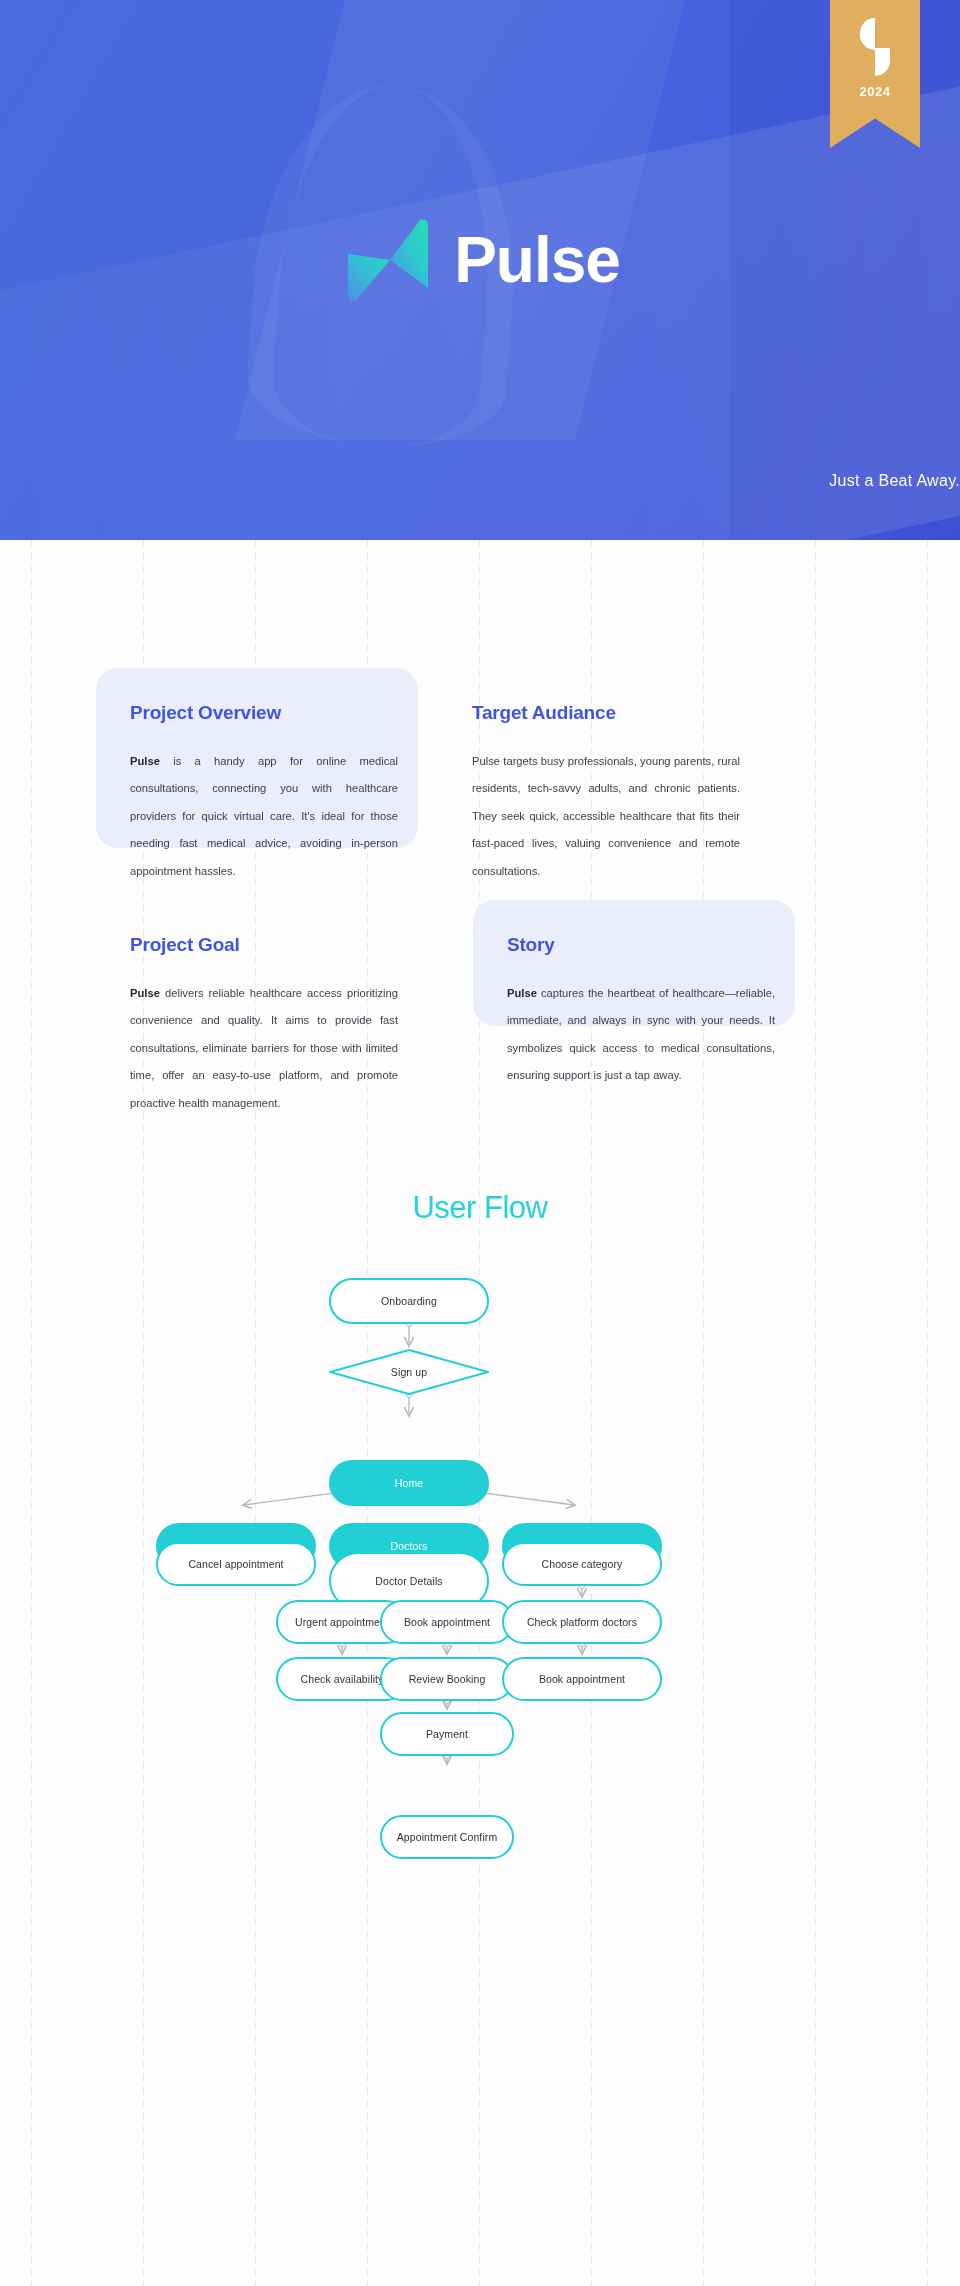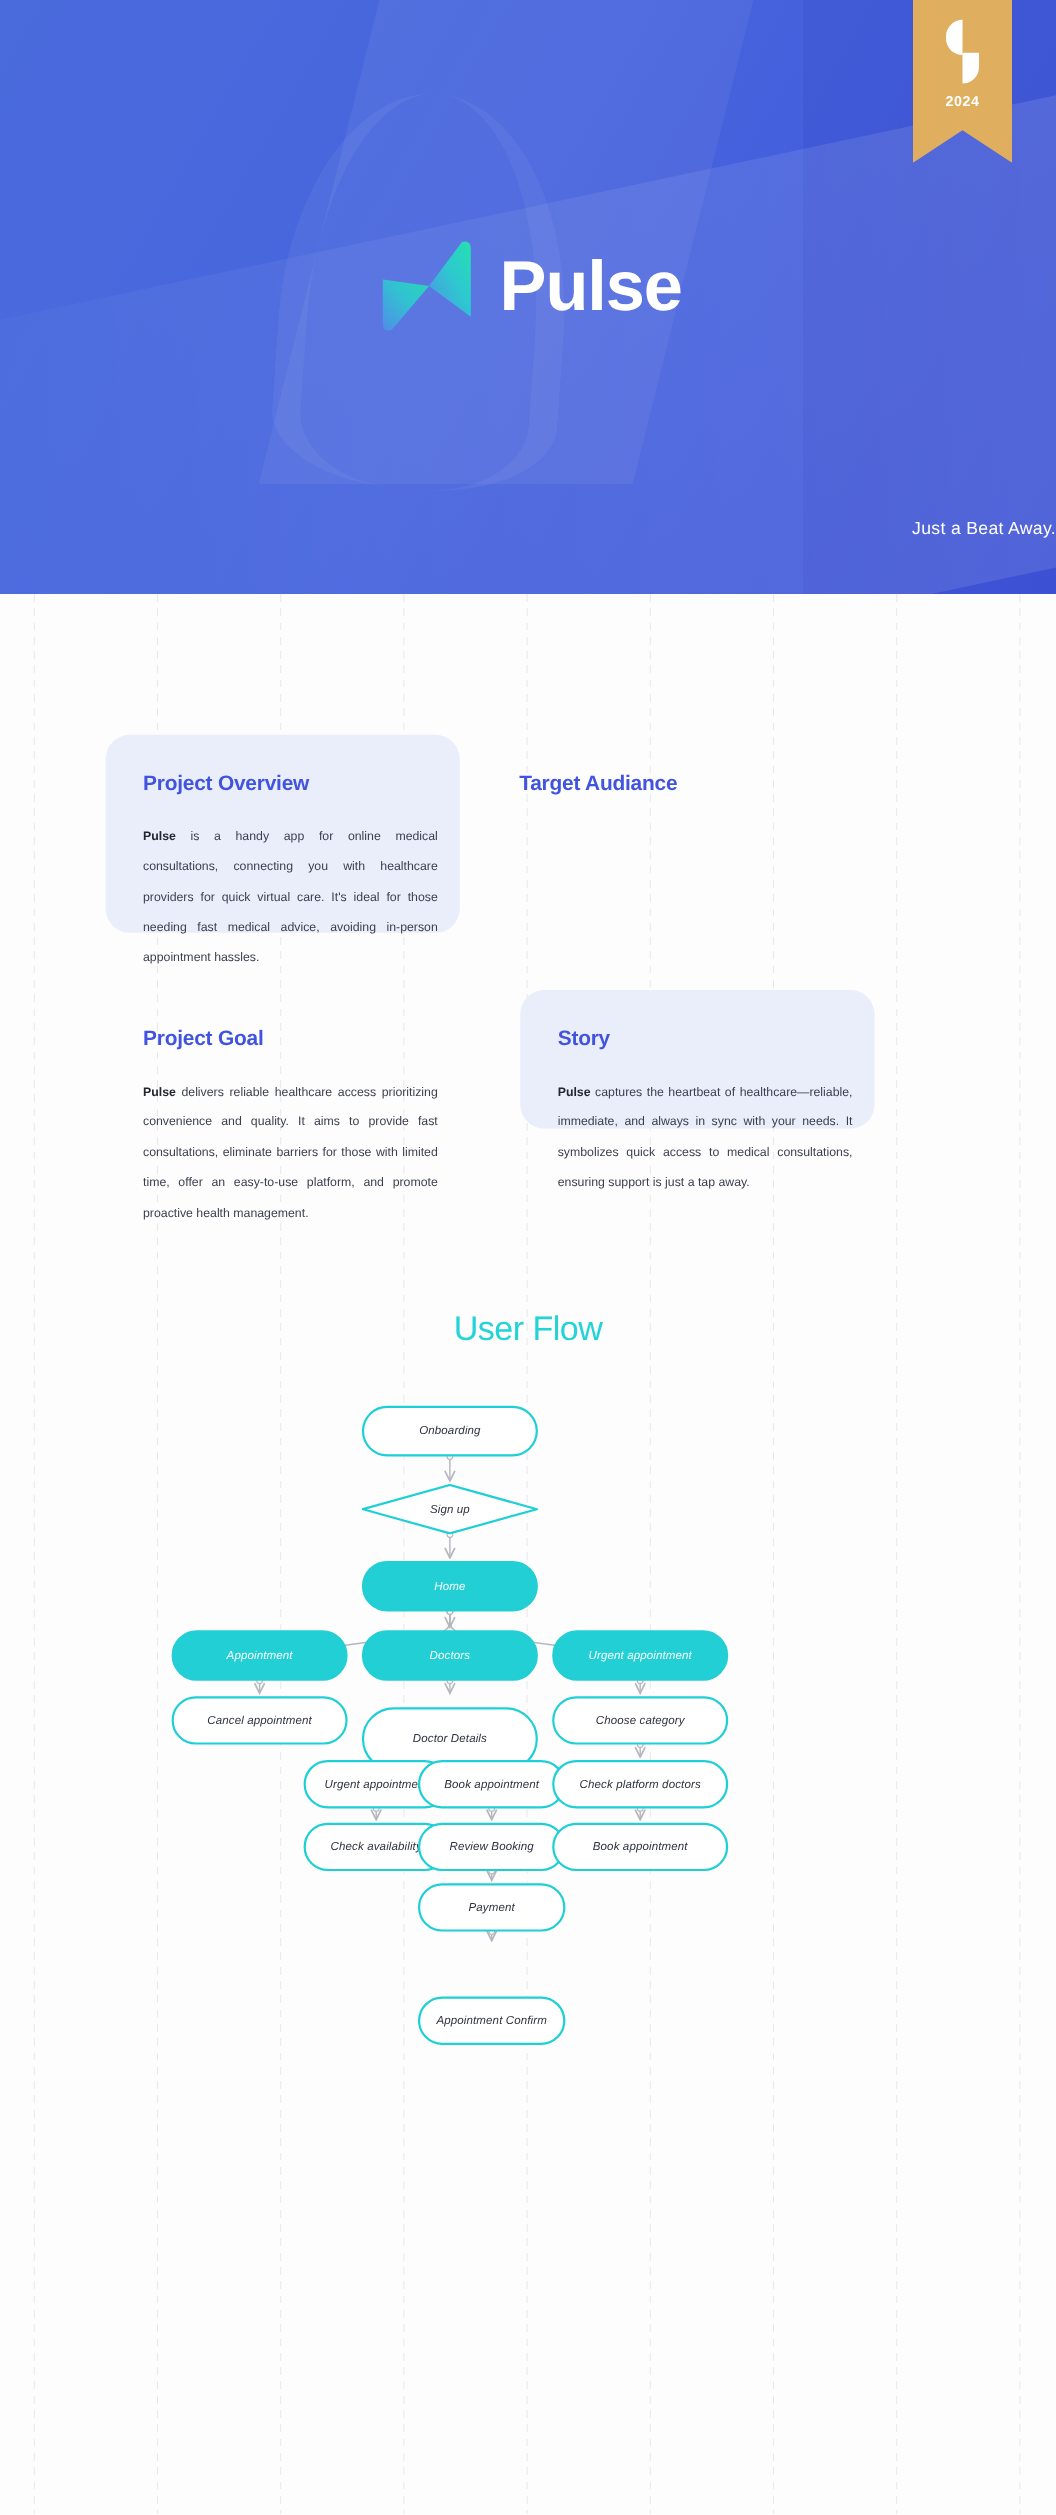--- a/index.html
+++ b/index.html
@@ -202,31 +202,31 @@
     position: absolute;
     display: flex;
     align-items: center;
     justify-content: center;
     text-align: center;
     border-radius: 30px;
     font-size: 10.5px;
     letter-spacing: 0.1px;
     z-index: 3;
     padding: 12px 10px;
-    font-style: italic;
   }
   .node.outline {
     background: #ffffff;
     border: 2px solid #1ecfd6;
     color: #2e3240;
   }
   .node.solid {
     background: #21cfd4;
     border: 2px solid #21cfd4;
     color: #ffffff;
+    margin-top: 41px;
   }
   .node.diamond {
     background: transparent;
     border: none;
     color: #2e3240;
   }
   .diamond-shape {
     position: absolute;
     left: 0; top: 0;
     width: 100%; height: 100%;
@@ -276,20 +276,21 @@
 
   <div class="cards-wrap">
 
     <div class="card filled" id="card-overview">
       <div class="card-title">Project Overview</div>
       <div class="card-body"><b>Pulse</b><span> is a handy app for online medical consultations, connecting you with healthcare providers for quick virtual care. It's ideal for those needing fast medical advice, avoiding in-person appointment hassles.</span></div>
     </div>
 
     <div class="card plain" id="card-audience">
       <div class="card-title">Target Audiance</div>
+      <div class="card-body"><b></b><span>Pulse targets busy professionals, young parents, rural residents, tech-savvy adults, and chronic patients. They seek quick, accessible healthcare that fits their fast-paced lives, valuing convenience and remote consultations.</span></div>
     </div>
 
     <div class="card plain" id="card-goal">
       <div class="card-title">Project Goal</div>
       <div class="card-body"><b>Pulse</b><span> delivers reliable healthcare access prioritizing convenience and quality. It aims to provide fast consultations, eliminate barriers for those with limited time, offer an easy-to-use platform, and promote proactive health management.</span></div>
     </div>
 
     <div class="card filled" id="card-story">
       <div class="card-title">Story</div>
       <div class="card-body"><b>Pulse</b><span> captures the heartbeat of healthcare—reliable, immediate, and always in sync with your needs. It symbolizes quick access to medical consultations, ensuring support is just a tap away.</span></div>

